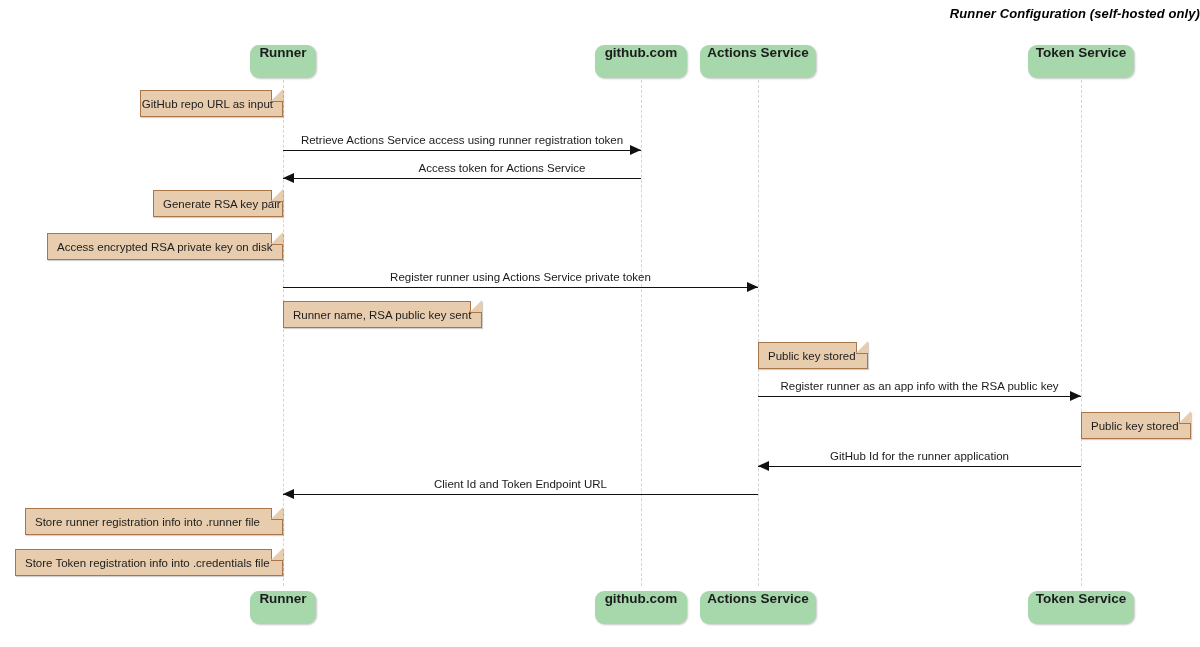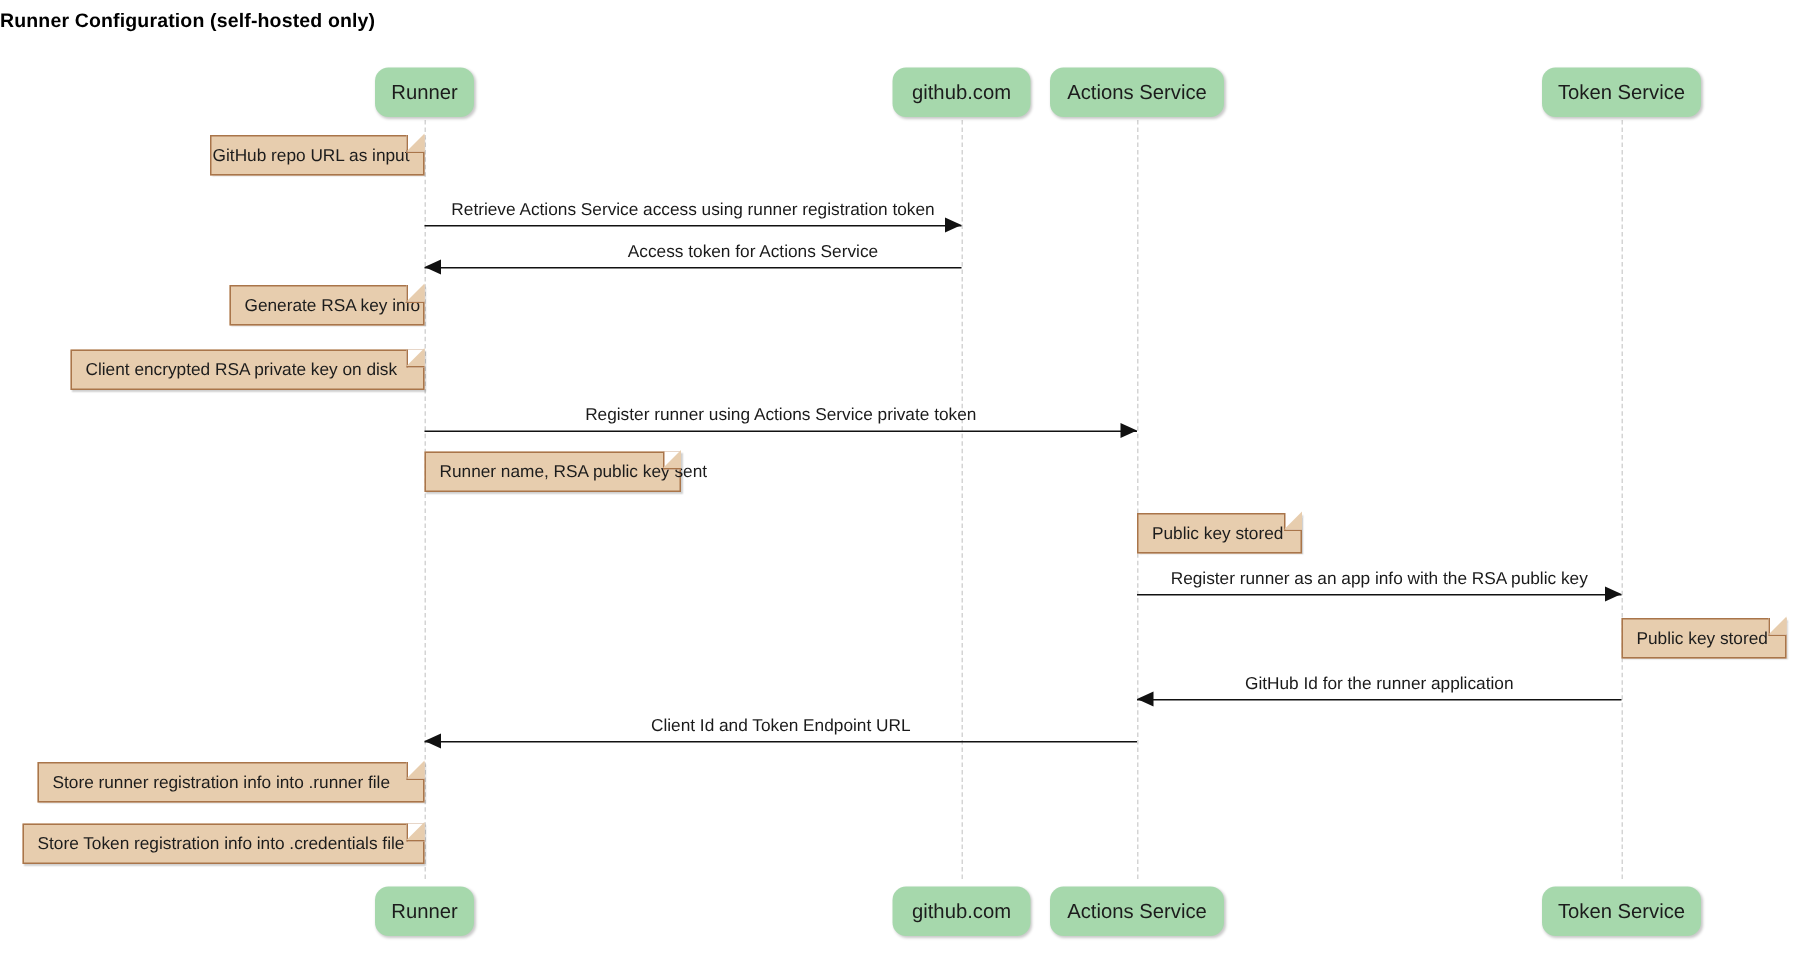--- a/index.html
+++ b/index.html
@@ -16,46 +16,47 @@
     width: 1200px;
     height: 647px;
     background: #ffffff;
     overflow: hidden;
   }
   .diagram-title {
     position: absolute;
     left: 0;
     top: 6px;
     width: 1200px;
-    text-align: left;
+    text-align: right;
     font-size: 13px;
     font-weight: bold;
     color: #000000;
     letter-spacing: 0.1px;
+    font-style: italic;
   }
   
   .lifeline {
     position: absolute;
     top: 80px;
     width: 1px;
     height: 506px;
     border-left: 1px dashed #d4d4d4;
   }
   
   .participant {
     position: absolute;
     height: 33px;
     border-radius: 9px;
     background: #a6d8ac;
     box-shadow: 1px 1px 2px rgba(0,0,0,0.22);
     display: flex;
-    align-items: center;
+    align-items: flex-start;
     justify-content: center;
     font-size: 13.5px;
-    font-weight: normal;
+    font-weight: bold;
     color: #1c1c1c;
     white-space: nowrap;
     padding: 0 14px;
     box-sizing: border-box;
     transform: translateX(-50%);
   }
   
   .note {
     position: absolute;
     height: 27px;
@@ -151,28 +152,28 @@
       <div class="msg-line" style="left: 283px; width: 475px; top: 494px;"></div>
       <div class="arrowhead left" style="top: 489px; left: 283px;"></div>
       <div class="msg-label" style="left: 283px; width: 475px; top: 478px; text-align: center;">Client Id and Token Endpoint URL</div>
     </div>
   <div id="notes-layer">
       <div class="note" style="width: 143px; top: 90px; left: 140px; justify-content: flex-end;">
         <span>GitHub repo URL as input</span>
         <span class="fold"></span>
       </div>
       <div class="note" style="width: 130px; top: 190px; left: 153px;">
-        <span>Generate RSA key info</span>
+        <span>Generate RSA key pair</span>
         <span class="fold"></span>
       </div>
       <div class="note" style="width: 236px; top: 233px; left: 47px;">
-        <span>Client encrypted RSA private key on disk</span>
-        <span class="fold"></span>
-      </div>
-      <div class="note" style="width: 171px; top: 301px; left: 283px;">
+        <span>Access encrypted RSA private key on disk</span>
+        <span class="fold"></span>
+      </div>
+      <div class="note" style="width: 199px; top: 301px; left: 283px;">
         <span>Runner name, RSA public key sent</span>
         <span class="fold"></span>
       </div>
       <div class="note" style="width: 110px; top: 342px; left: 758px;">
         <span>Public key stored</span>
         <span class="fold"></span>
       </div>
       <div class="note" style="width: 110px; top: 412px; left: 1081px;">
         <span>Public key stored</span>
         <span class="fold"></span>

